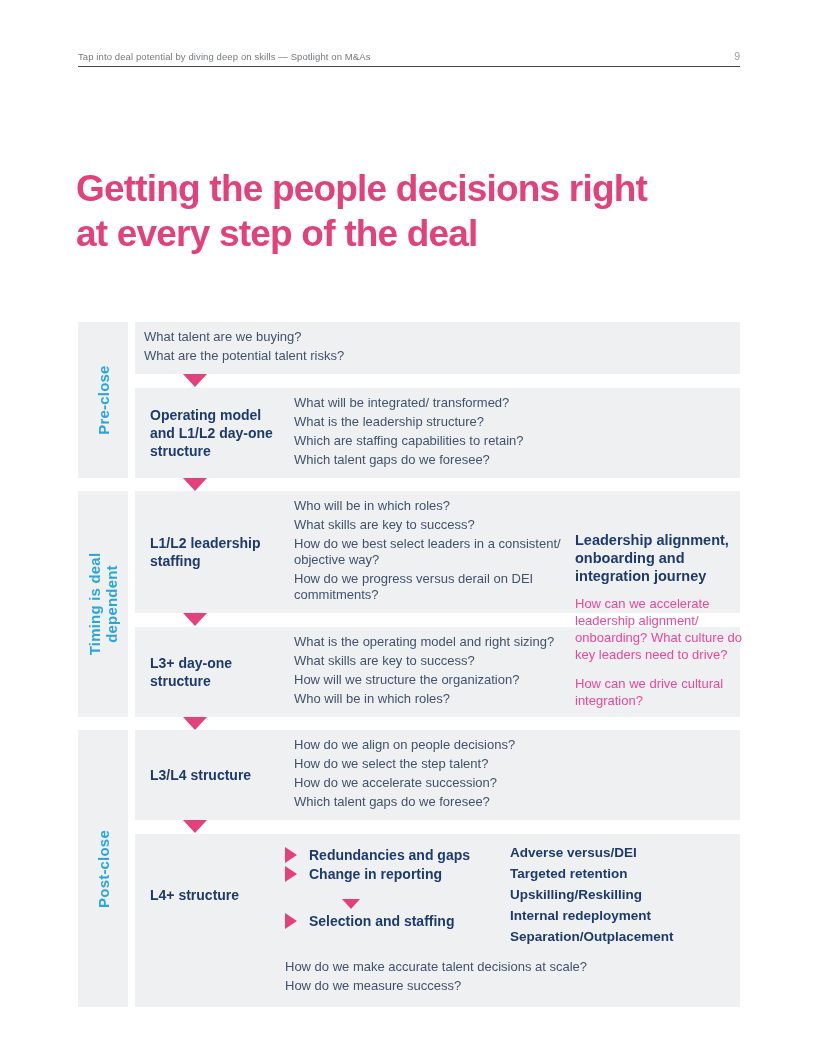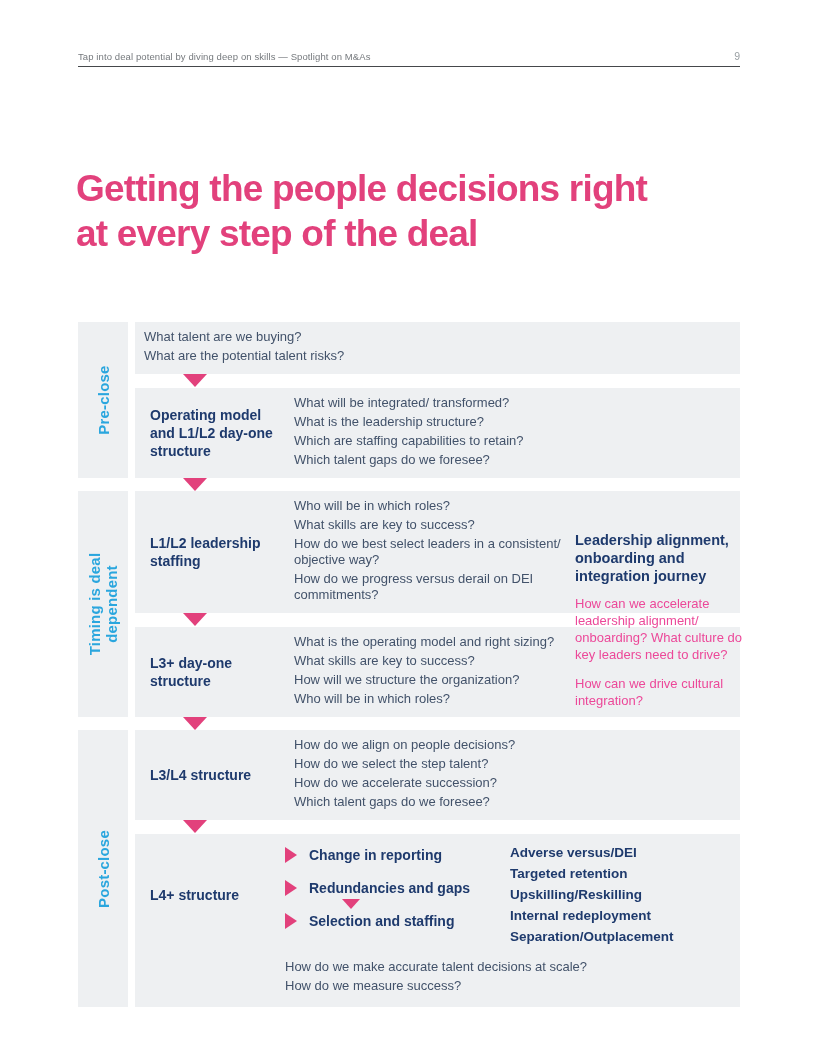--- a/index.html
+++ b/index.html
@@ -162,27 +162,27 @@
           </div>
         </div>
         <div class="stripe">
           <div class="tri-down"></div>
         </div>
         <div class="row row-l4">
           <div class="row-heading l4-heading">L4+ structure</div>
           <div class="l4-body">
             <div class="l4-top">
               <div class="l4-steps">
+                <div class="step s2">
+                  <span class="tri-right"></span>
+                  <span class="step-label">Redundancies and gaps</span>
+                </div>
                 <div class="step s1">
                   <span class="tri-right"></span>
                   <span class="step-label">Change in reporting</span>
-                </div>
-                <div class="step s2">
-                  <span class="tri-right"></span>
-                  <span class="step-label">Redundancies and gaps</span>
                 </div>
                 <div class="mini-arrow">
                   <div class="tri-down small"></div>
                 </div>
                 <div class="step s3">
                   <span class="tri-right"></span>
                   <span class="step-label">Selection and staffing</span>
                 </div>
               </div>
               <div class="l4-outcomes">

